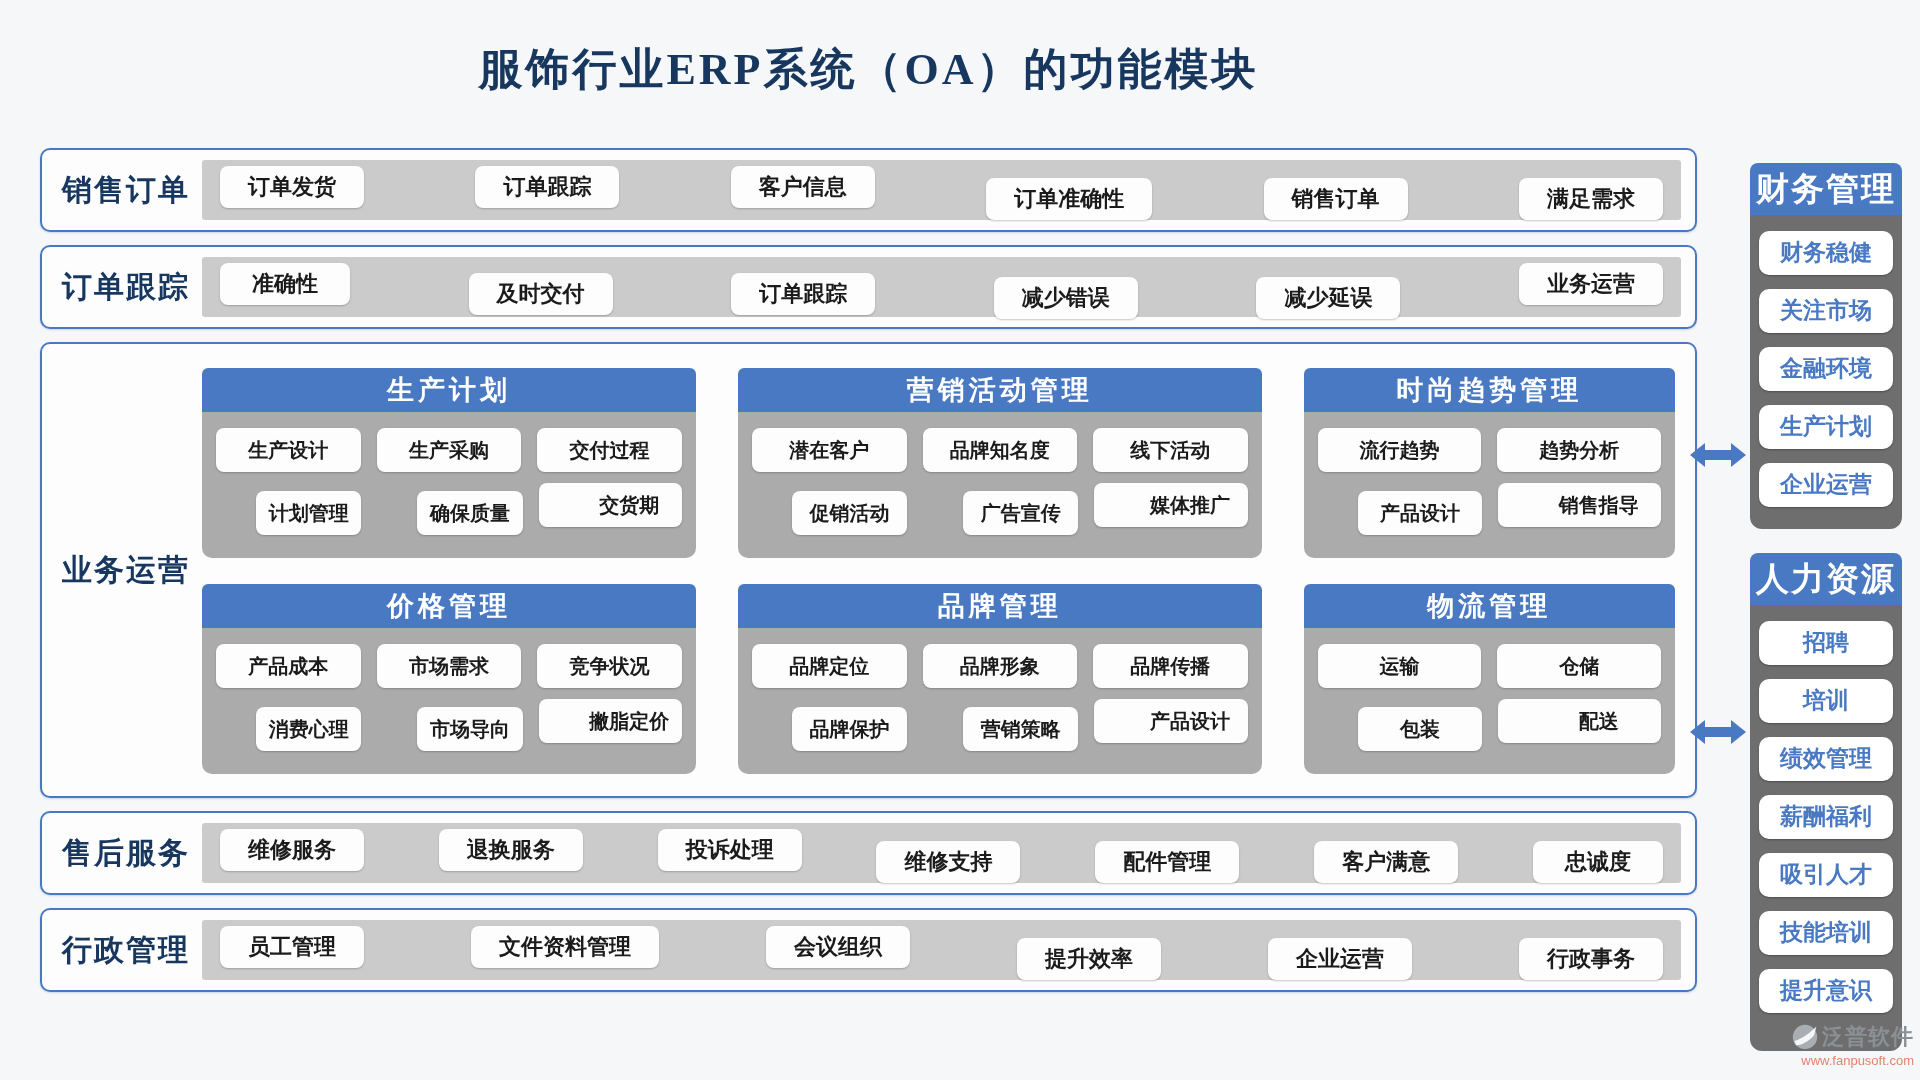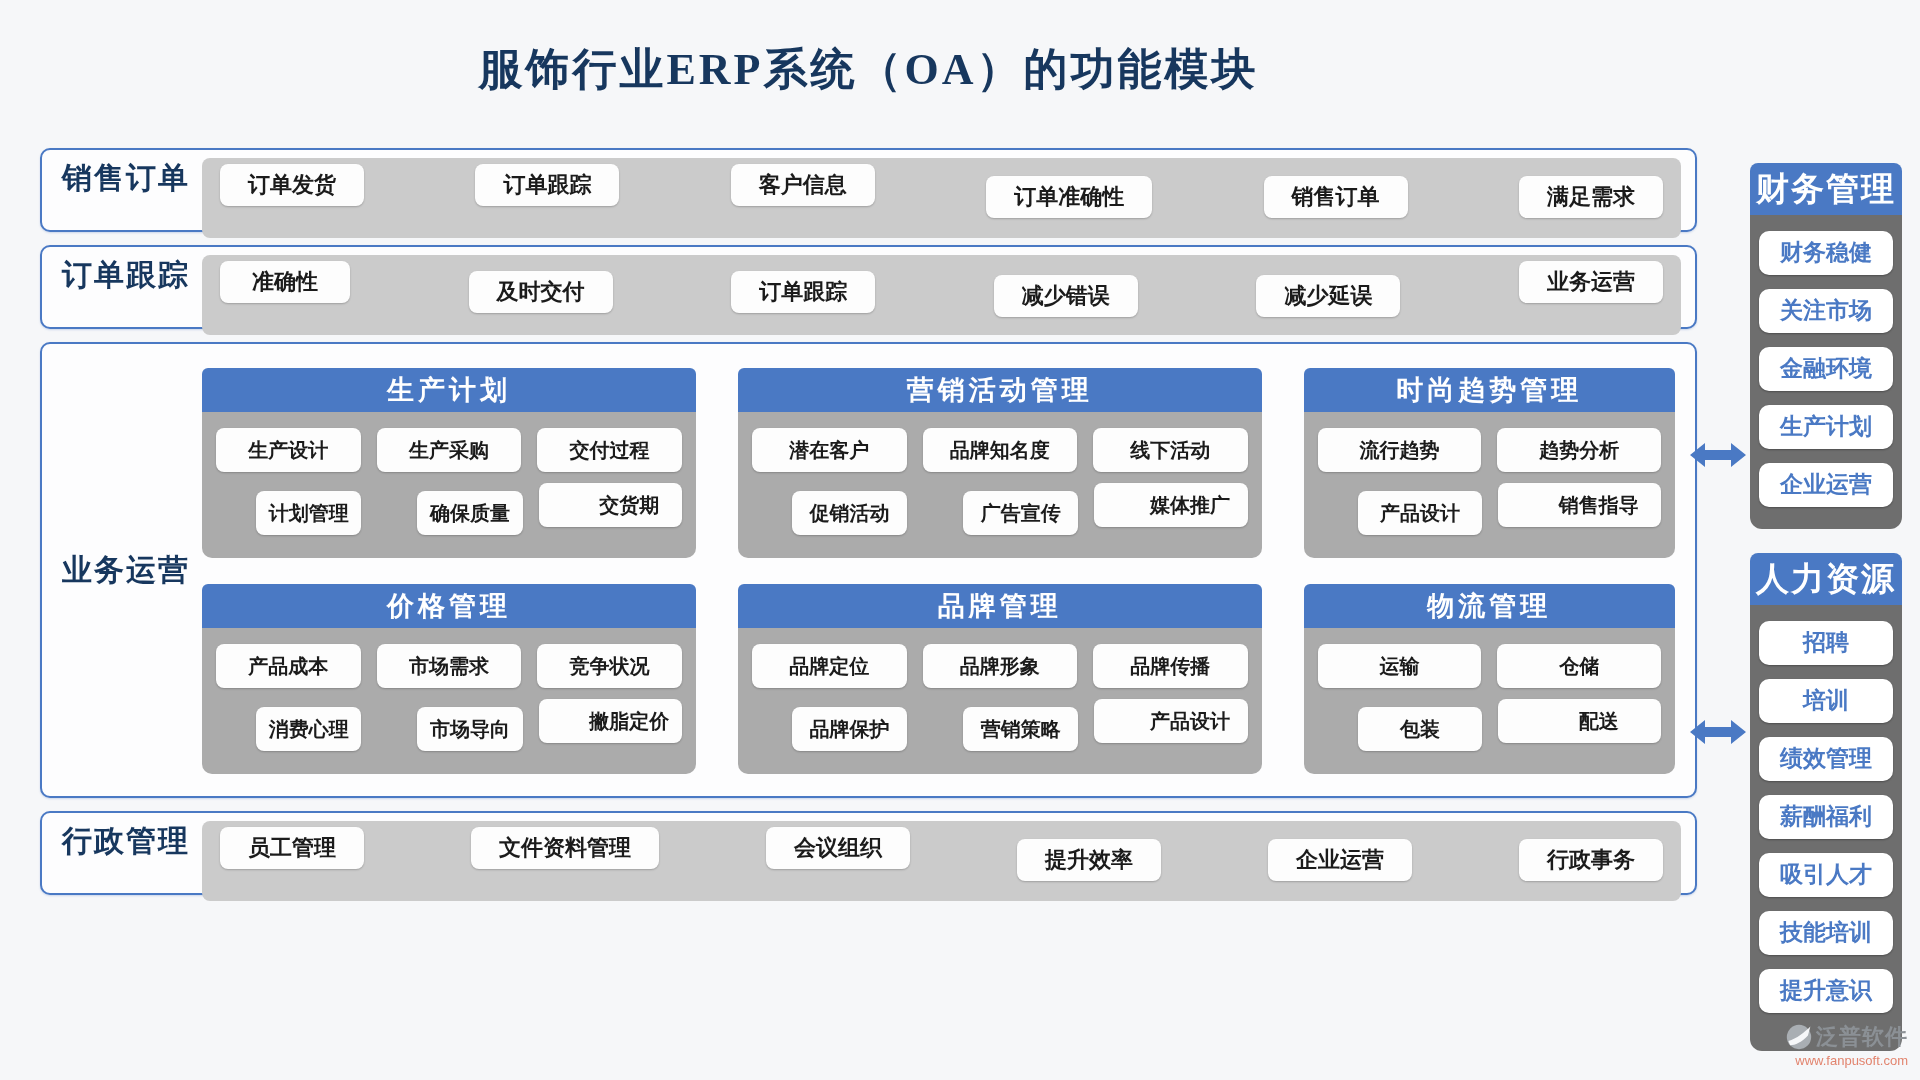--- a/index.html
+++ b/index.html
@@ -18,29 +18,29 @@
     position:absolute; left:40px; top:40px; width:1657px;
     text-align:center; font-size:44px; font-weight:bold; color:var(--navy);
     letter-spacing:3px;
   }
 
   .main{position:absolute; left:40px; top:148px; width:1657px;}
 
   
   .band-row{
     border:2.5px solid var(--accent); border-radius:10px; background:#fdfdfe;
-    height:84px; margin-bottom:13px; display:flex; 
+    height:84px; margin-bottom:13px; display:flex; align-items:center;
     padding:8px 14px 8px 8px; box-shadow:0 1px 2px rgba(74,121,196,.25);
   }
   .row-label{
     width:152px; flex-shrink:0; text-align:center;
     font-size:30px; font-weight:bold; color:var(--navy); letter-spacing:2px;
   }
   .row-band{
-    flex:1; height:80px; background:var(--band-grey); border-radius:8px;
+    flex:1; height:60px; background:var(--band-grey); border-radius:3px;
     display:flex; justify-content:space-between; align-items:flex-start;
     padding:6px 18px;
   }
   .chip{
     background:var(--chip-white); border-radius:8px; color:#1b1b1b;
     font-size:22px; font-weight:600; text-align:center;
     height:42px; line-height:42px; padding:0 28px; min-width:130px;
     box-shadow:0 1px 2px rgba(0,0,0,.22);
     white-space:nowrap;
   }
@@ -98,21 +98,21 @@
     height:44px; line-height:44px; white-space:nowrap;
     box-shadow:0 1px 2px rgba(0,0,0,.3);
   }
 
   
   .arrow{position:absolute; left:1688px; width:60px; height:32px;}
   #arrow-top{top:439px;}
   #arrow-bottom{top:716px;}
 
   
-  .brand{position:absolute; right:12px; bottom:12px; text-align:right;}
+  .brand{position:absolute; right:6px; bottom:12px; text-align:right;}
   .brand-top{display:flex; align-items:center; justify-content:flex-end; gap:4px;}
   .brand-name{font-size:22px; font-weight:bold; color:#8b9095; letter-spacing:1px;}
   .brand-url{font-size:13px; color:var(--salmon); font-family:"Liberation Sans",sans-serif; margin-top:1px;text-align:right;}
 </style>
 </head>
 <body>
 
 <div class="page">
 
   <div class="title">服饰行业ERP系统（OA）的功能模块</div>
@@ -235,20 +235,32 @@
             <div class="card-row r2">
               <div class="chip">包装</div>
               <div class="chip">配送</div>
             </div>
           </div>
         </div>
 
       </div>
     </div>
 
+    <div class="band-row">
+      <div class="row-label">售后服务</div>
+      <div class="row-band" id="band-after">
+        <div class="chip">维修服务</div>
+        <div class="chip">退换服务</div>
+        <div class="chip">投诉处理</div>
+        <div class="chip">维修支持</div>
+        <div class="chip">配件管理</div>
+        <div class="chip">客户满意</div>
+        <div class="chip">忠诚度</div>
+      </div>
+    </div>
 
     <div class="band-row">
       <div class="row-label">行政管理</div>
       <div class="row-band" id="band-admin">
         <div class="chip">员工管理</div>
         <div class="chip">文件资料管理</div>
         <div class="chip">会议组织</div>
         <div class="chip">提升效率</div>
         <div class="chip">企业运营</div>
         <div class="chip">行政事务</div>

